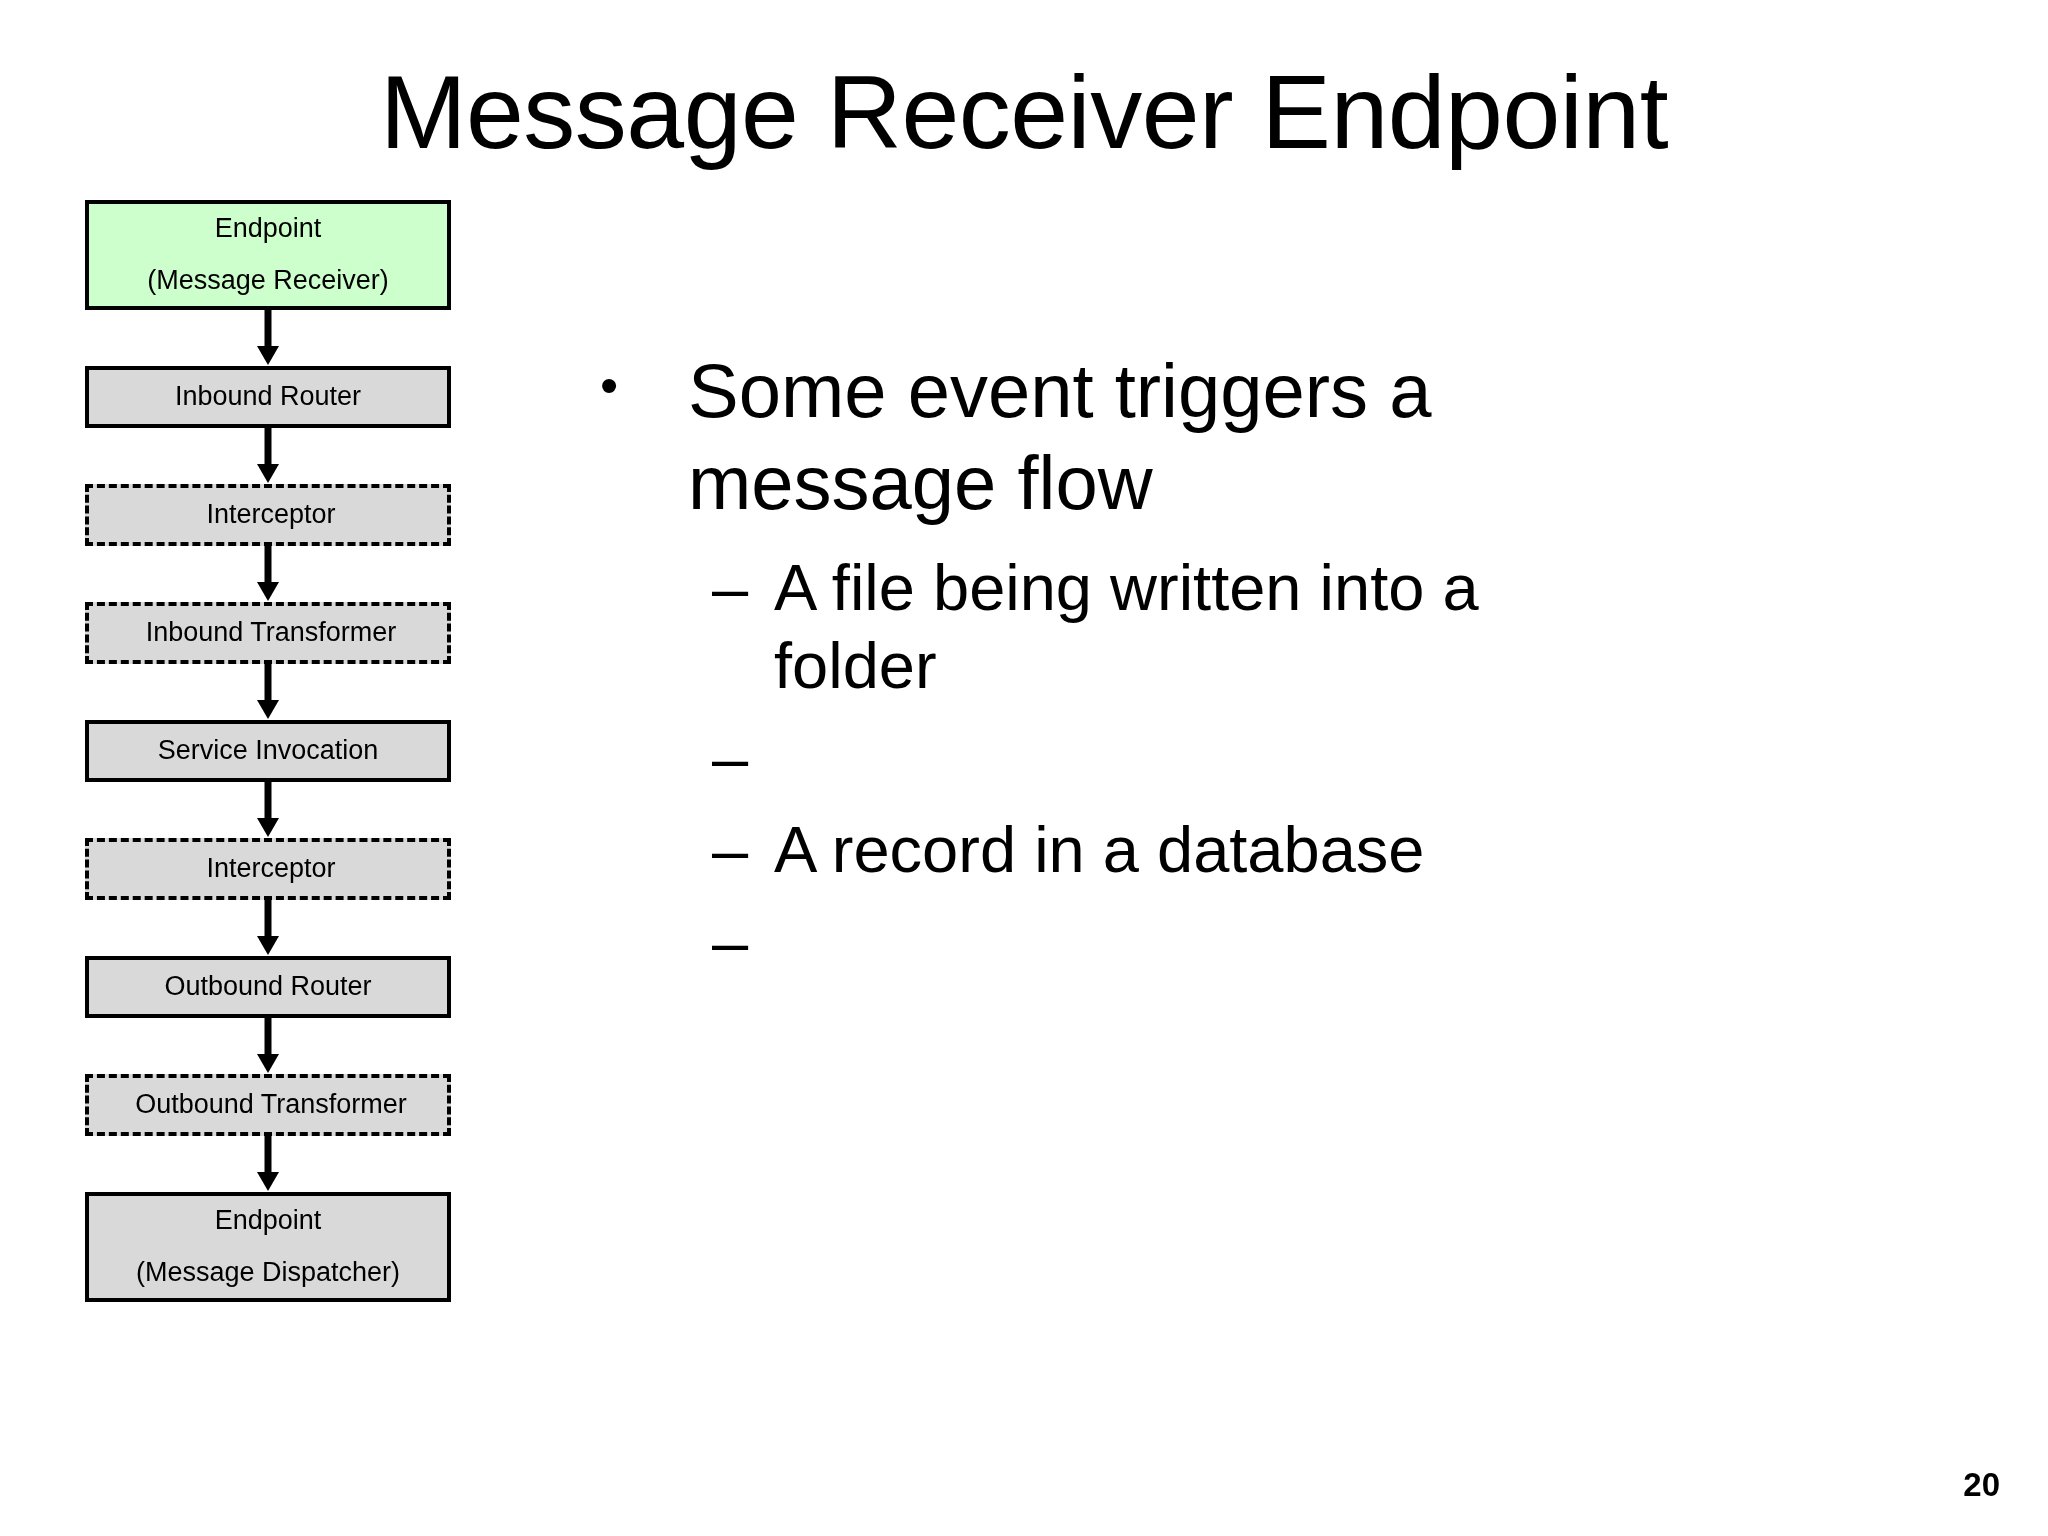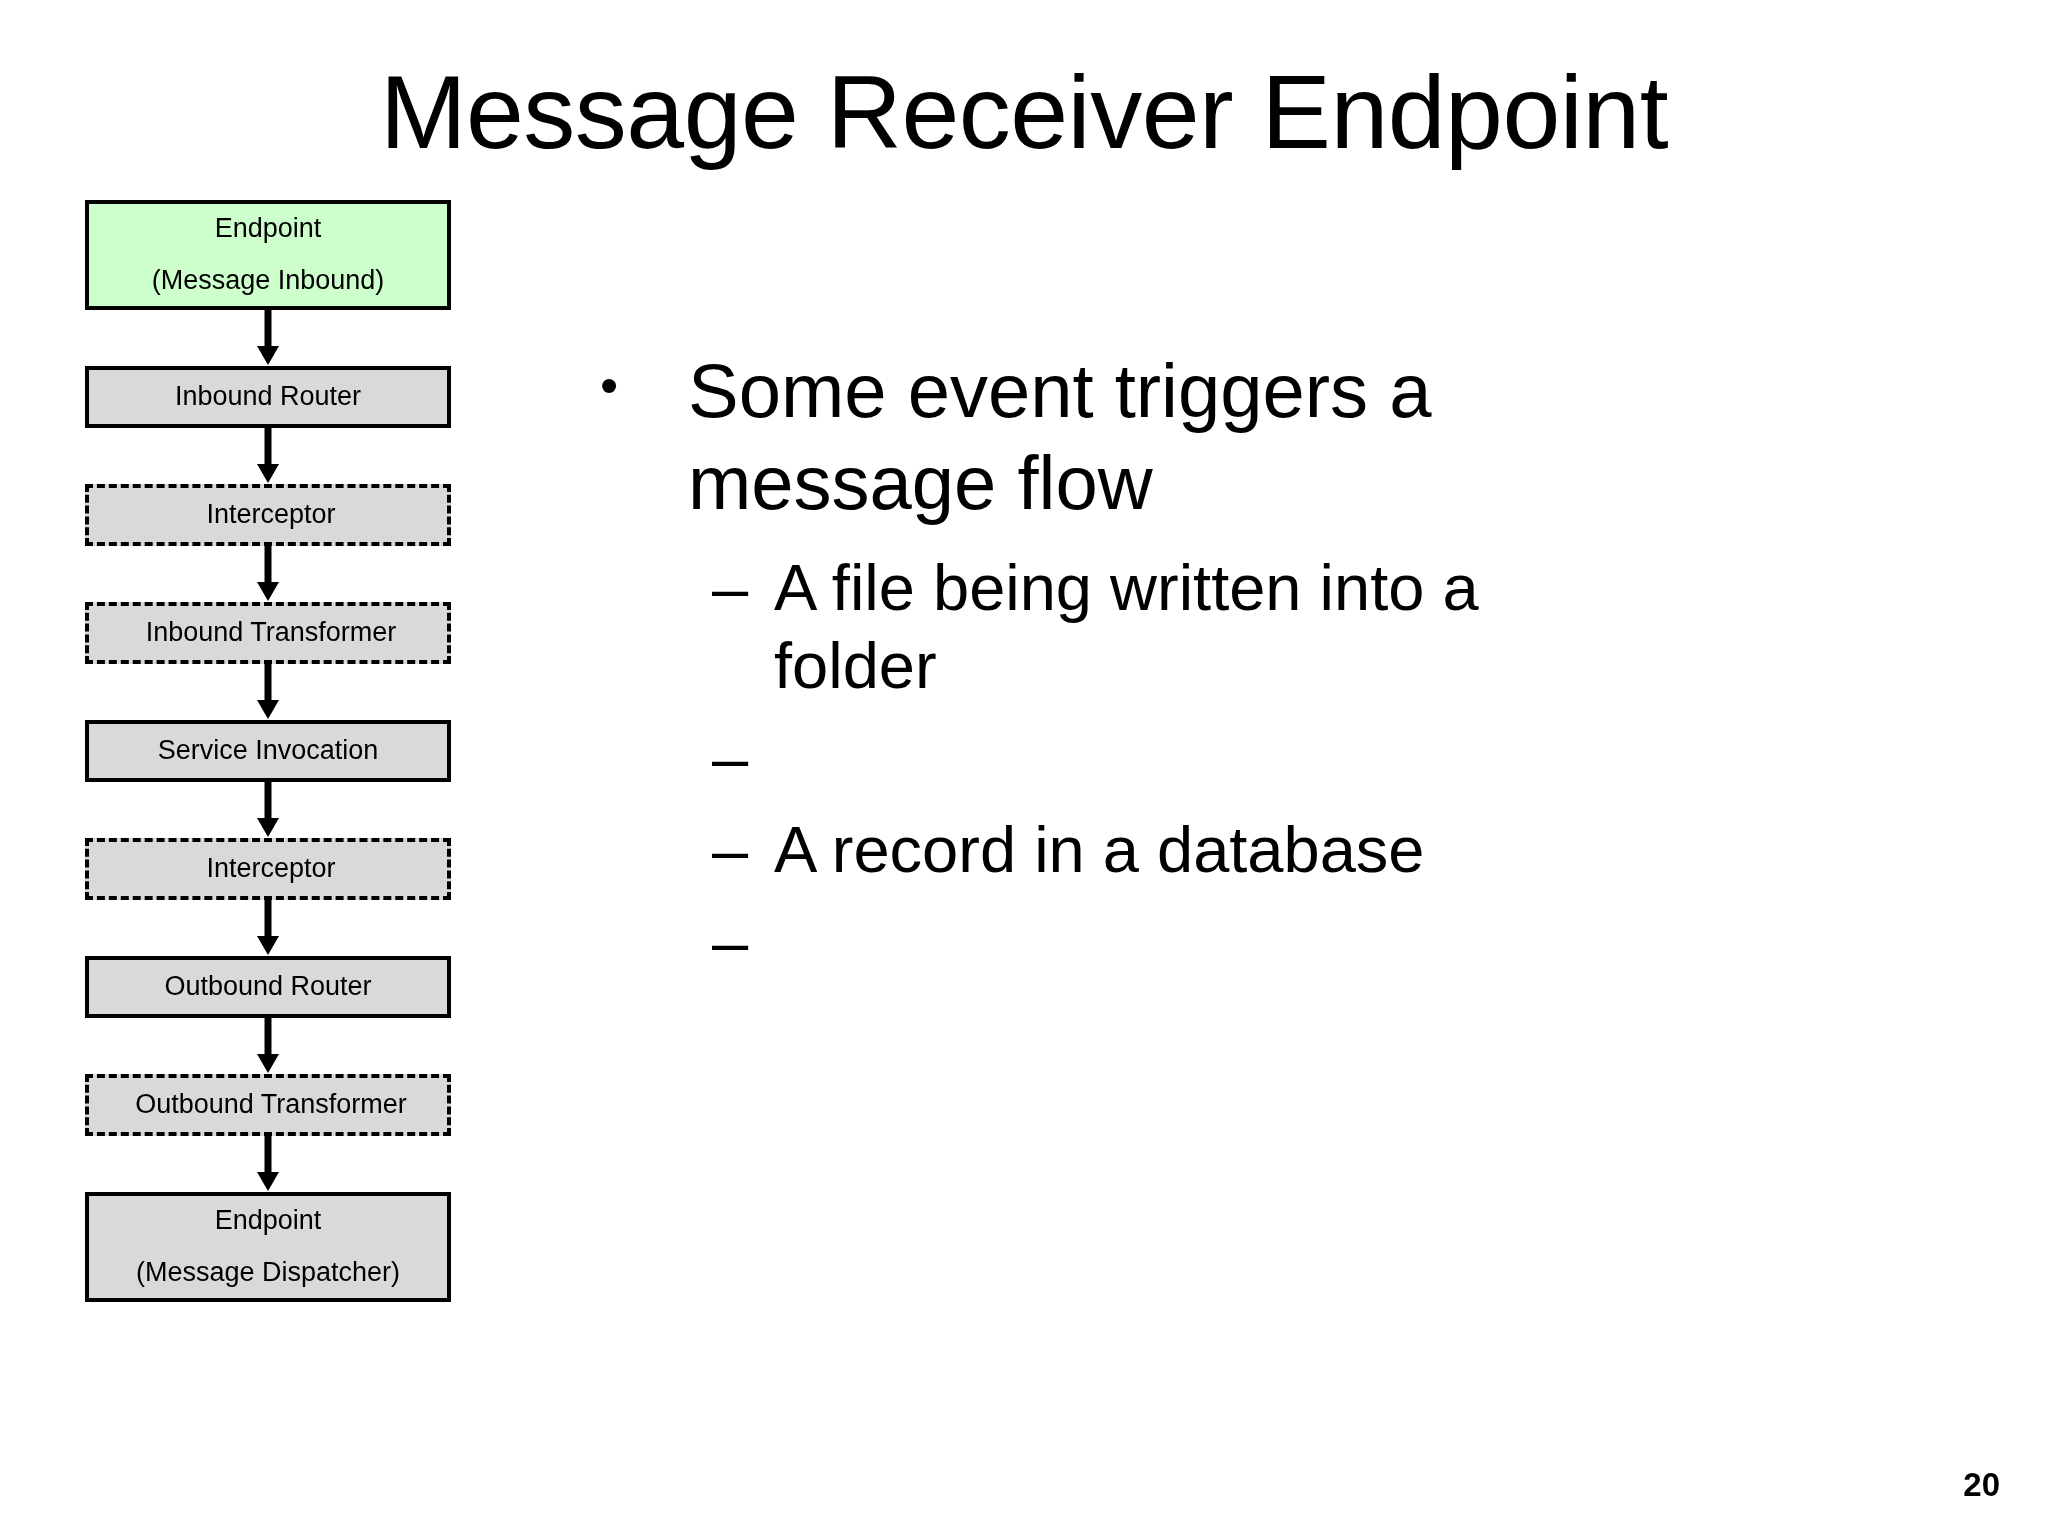--- a/index.html
+++ b/index.html
@@ -143,21 +143,21 @@
 </style>
 </head>
 <body>
 
 <div id="slide-title">Message Receiver Endpoint</div>
 
 <div id="flow-diagram">
 
   <div class="flow-node green two-line">
     <span class="node-line">Endpoint</span>
-    <span class="node-line">(Message Inbound)</span>
+    <span class="node-line">(Message Receiver)</span>
   </div>
   <div class="connector">
     <svg width="30" height="56" viewBox="0 0 30 56">
       <line x1="15" y1="0" x2="15" y2="40" stroke="#000" stroke-width="7"></line>
       <polygon points="4,36 26,36 15,55" fill="#000"></polygon>
     </svg>
   </div>
 
   <div class="flow-node one-line">
     <span class="node-line">Inbound Router</span>

